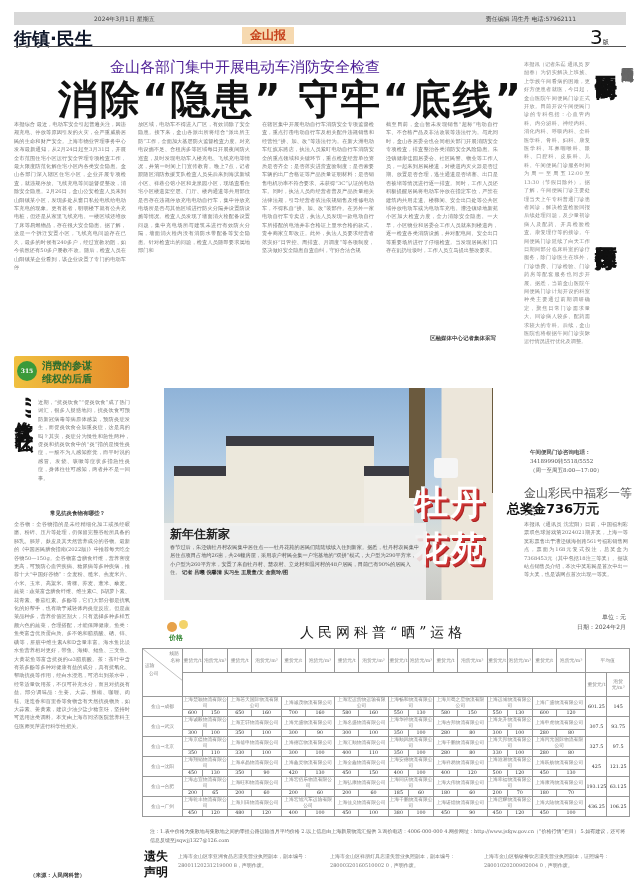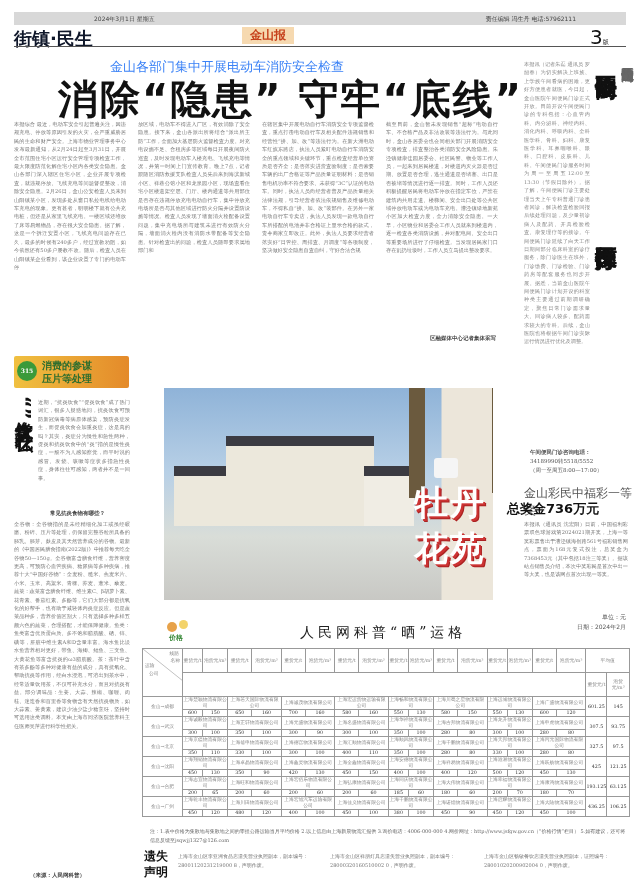--- a/index.html
+++ b/index.html
@@ -5,21 +5,21 @@
 *{margin:0;padding:0;box-sizing:border-box}
 body{width:640px;height:894px;background:#fff;font-family:"DejaVu Serif","Liberation Serif",serif;color:#333;overflow:hidden;position:relative}
 .hdr{position:absolute;left:14px;top:12px;width:612px;height:13px;background:#d8d8d8;font-size:6px;color:#444;font-family:"DejaVu Sans",sans-serif}
 .hdr .d{position:absolute;left:80px;top:3px}
 .hdr .e{position:absolute;right:50px;top:3px}
 .sect{position:absolute;left:14px;top:27px;font-size:18px;font-weight:bold;color:#0f172a;font-family:"DejaVu Sans",sans-serif}
 .logo{position:absolute;left:242px;top:27px;width:52px;height:17px;background:#f6d9b0;color:#c6401b;font-size:12px;text-align:center;line-height:17px;font-weight:bold}
 .pno{position:absolute;left:590px;top:25px;font-size:20px;color:#111;font-family:"DejaVu Sans",sans-serif}
 .pno small{font-size:6px}
 .rule{position:absolute;left:14px;top:46px;width:612px;border-top:1px solid #555}
-.sub1{position:absolute;left:110px;top:58px;font-size:13px;color:#3b82f6}
+.sub1{position:absolute;left:110px;top:58px;font-size:15px;color:#4c1d95}
 .h1{position:absolute;left:58px;top:72px;font-size:40px;font-weight:bold;color:#111;letter-spacing:2px;font-family:"DejaVu Sans",sans-serif}
 .txt{font-size:5.2px;line-height:8.4px;color:#777;text-align:justify}
 .col{position:absolute}
 .vtitle{position:absolute;writing-mode:vertical-rl;font-family:"DejaVu Sans",sans-serif;font-weight:bold;color:#111}
 .vsub{position:absolute;writing-mode:vertical-rl;color:#666}
 .banner{position:absolute;left:14px;top:356px;width:115px;height:32px;background:linear-gradient(90deg,#f0c040,#e48a2a);border-radius:2px}
 .banner .badge{position:absolute;left:3px;top:5px;width:20px;height:20px;border-radius:50%;background:#3a9a3a;color:#fff;font-size:6px;text-align:center;line-height:20px;font-weight:bold}
 .banner .l1,.banner .l2{position:absolute;left:28px;font-size:10px;font-weight:bold;color:#2e6e2e;font-family:Liberation Sans, sans-serif}
 .banner .l1{top:3px}.banner .l2{top:16px}
 .photo{position:absolute;left:164px;top:388px;width:329px;height:212px;background:linear-gradient(180deg,#8fb3d8 0%,#b8d0e6 40%,#d9ddd8 70%,#c8c8c4 100%);border-radius:0;overflow:hidden}
@@ -72,37 +72,41 @@
   <div>（周一至周五8:00—17:00）</div>
 </div>
 
 <div class="col" style="left:524px;top:485px;font-size:12px;color:#555">金山彩民中福彩一等奖</div>
 <div class="col" style="left:507px;top:500px;font-size:13px;font-weight:bold;color:#111;font-family:'DejaVu Sans',sans-serif">总奖金736万元</div>
 <div class="col txt" style="left:524px;top:520px;width:104px;height:72px;overflow:hidden">本报讯（通讯员  沈宏阳）日前，中国福利彩票双色球游戏第2024021期开奖，上海一等奖彩票售出于漕泾镇海创路561号福彩销售网点，票面为168元复式投注，总奖金为7368453元（其中包括18注三等奖）。据该站点销售员介绍，本次中奖彩民是首次中出一等大奖，也是该网点首次出现一等奖。</div>
 
 <div class="banner">
   <div class="badge">315</div>
   <div class="l1">消费的参谋</div>
-  <div class="l2">压片等处理</div>
+  <div class="l2">维权的后盾</div>
 </div>
 <div class="vtitle" style="left:14px;top:396px;font-size:18px;line-height:20px;height:120px">“抗炎饮食”吃什么</div>
 <div class="col txt" style="left:38px;top:398px;width:92px;height:108px;overflow:hidden">近期，“抗炎饮食”“促炎饮食”成了热门词汇，很多人疑惑地问，抗炎饮食可预防新冠病毒等病原体感染，预防炎症发生，而促炎饮食会加重炎症，这是真的吗？其实，炎症分为慢性和急性两种，促炎和抗炎饮食中的“炎”指的是慢性炎症，一般不为人感知察觉，而平时说的感冒、发烧、咳嗽等症状多指急性炎症，身体往往可感知，两者并不是一回事。</div>
 <div class="col" style="left:50px;top:510px;font-size:5.5px;font-weight:bold;color:#444">常见抗炎食物有哪些？</div>
 <div class="col txt" style="left:14px;top:520px;width:116px;height:335px;overflow:hidden">全谷物：全谷物指的是未经精细化加工或虽经碾磨、粉碎、压片等处理，仍保留完整谷粒所具备的胚乳、胚芽、麸皮及其天然营养成分的谷物。最新的《中国居民膳食指南(2022版)》中推荐每天吃全谷物50—150g。全谷物富含膳食纤维，营养密度更高，可预防心血管疾病、糖尿病等多种疾病，推荐十大“中国好谷物”：全麦粉、糙米、燕麦米片、小米、玉米、高粱米、青稞、荞麦、薏米、藜麦。蔬菜：蔬菜富含膳食纤维、维生素C、β胡萝卜素、花青素、番茄红素、多酚等，它们大部分都是抗氧化的好帮手，也有助于减轻体内炎症反应。但是蔬菜品种多，营养价值区别大，只有选择多种多样五颜六色的蔬菜，合理搭配，才能保障健康。鱼类：鱼类富含优质蛋白质、多不饱和脂肪酸、硒、锌、碘等，肝脏中维生素A和D含量丰富。海水鱼比淡水鱼营养相对更好，带鱼、海鲫、鲳鱼、三文鱼、大黄花鱼等富含抗炎的ω3脂肪酸。茶：茶叶中含有茶多酚等多种对健康有益的成分，具有抗氧化、帮助抗炎等作用，经白水浸泡，可溶出到茶水中，经常适量饮用茶，不仅可补充水分，而且对抗炎有益。部分调味品：生姜、大蒜、辣椒、咖喱、肉桂、迷迭香和百里香等食物含有天然抗炎物质，如大蒜素、姜黄素，建议少油少盐少糖烹饪，坚持时可选用这类调料。本文由上海市同济医院营养科主任医师吴萍进行科学性把关。</div>
 <div class="col" style="left:30px;top:872px;font-size:5.5px;font-weight:bold;color:#444">（来源：人民网科普）</div>
 
 <div class="photo">
   <div class="bld" style="left:10px;top:78px;width:60px;height:60px"></div>
   <div class="bld" style="left:62px;top:48px;width:148px;height:90px"></div>
   <div class="bld" style="left:200px;top:78px;width:50px;height:60px;background:#f0ede4"></div>
   <div style="position:absolute;left:245px;top:0;width:16px;height:110px;background:#6b5a3e"></div>
   <div style="position:absolute;left:240px;top:0;width:125px;height:212px;background:#ece6da;clip-path:polygon(30% 0,100% 0,100% 100%,30% 100%)"></div>
   <div style="position:absolute;left:328px;top:0;width:14px;height:105px;background:#6b5a3e"></div>
   <div style="position:absolute;left:270px;top:70px;width:24px;height:20px;background:#f5f5f5;border-radius:3px"></div>
   <div class="sign">牡丹花苑</div>
+  <div class="cap">
+    <div class="t">新年住新家</div>
+    <div class="b"><span>春节过后，朱泾镇牡丹村农民集中居住点——牡丹花苑的居民们陆陆续续入住到新家。据悉，牡丹村农民集中居住点项目占地约26亩，共24幢房屋，采用农户村民会集一户宅基地的“双拼”模式，大户型为290平方米，小户型为260平方米，安置了来自牡丹村、慧农村、立龙村和温河村的48户居民，目前已有90%的居民入住。</span> <span class="a">记者  吕曦  倪馨清  实习生  王晨童/文  金燕玲/图</span></div>
+  </div>
 </div>
 
 <div class="pgicon">
   <div style="position:absolute;left:0;top:2px;width:10px;height:10px;border-radius:50%;background:#e7a24a"></div>
   <div style="position:absolute;left:12px;top:0;width:9px;height:9px;border-radius:50%;background:#f3d36a"></div>
   <div style="position:absolute;left:2px;top:13px;font-size:7px;color:#3a8a3a;font-weight:bold">价格</div>
 </div>
 <div class="pricetitle">人民网科普“晒”运格</div>
 <div class="unit">
   <div>单位：元</div>

